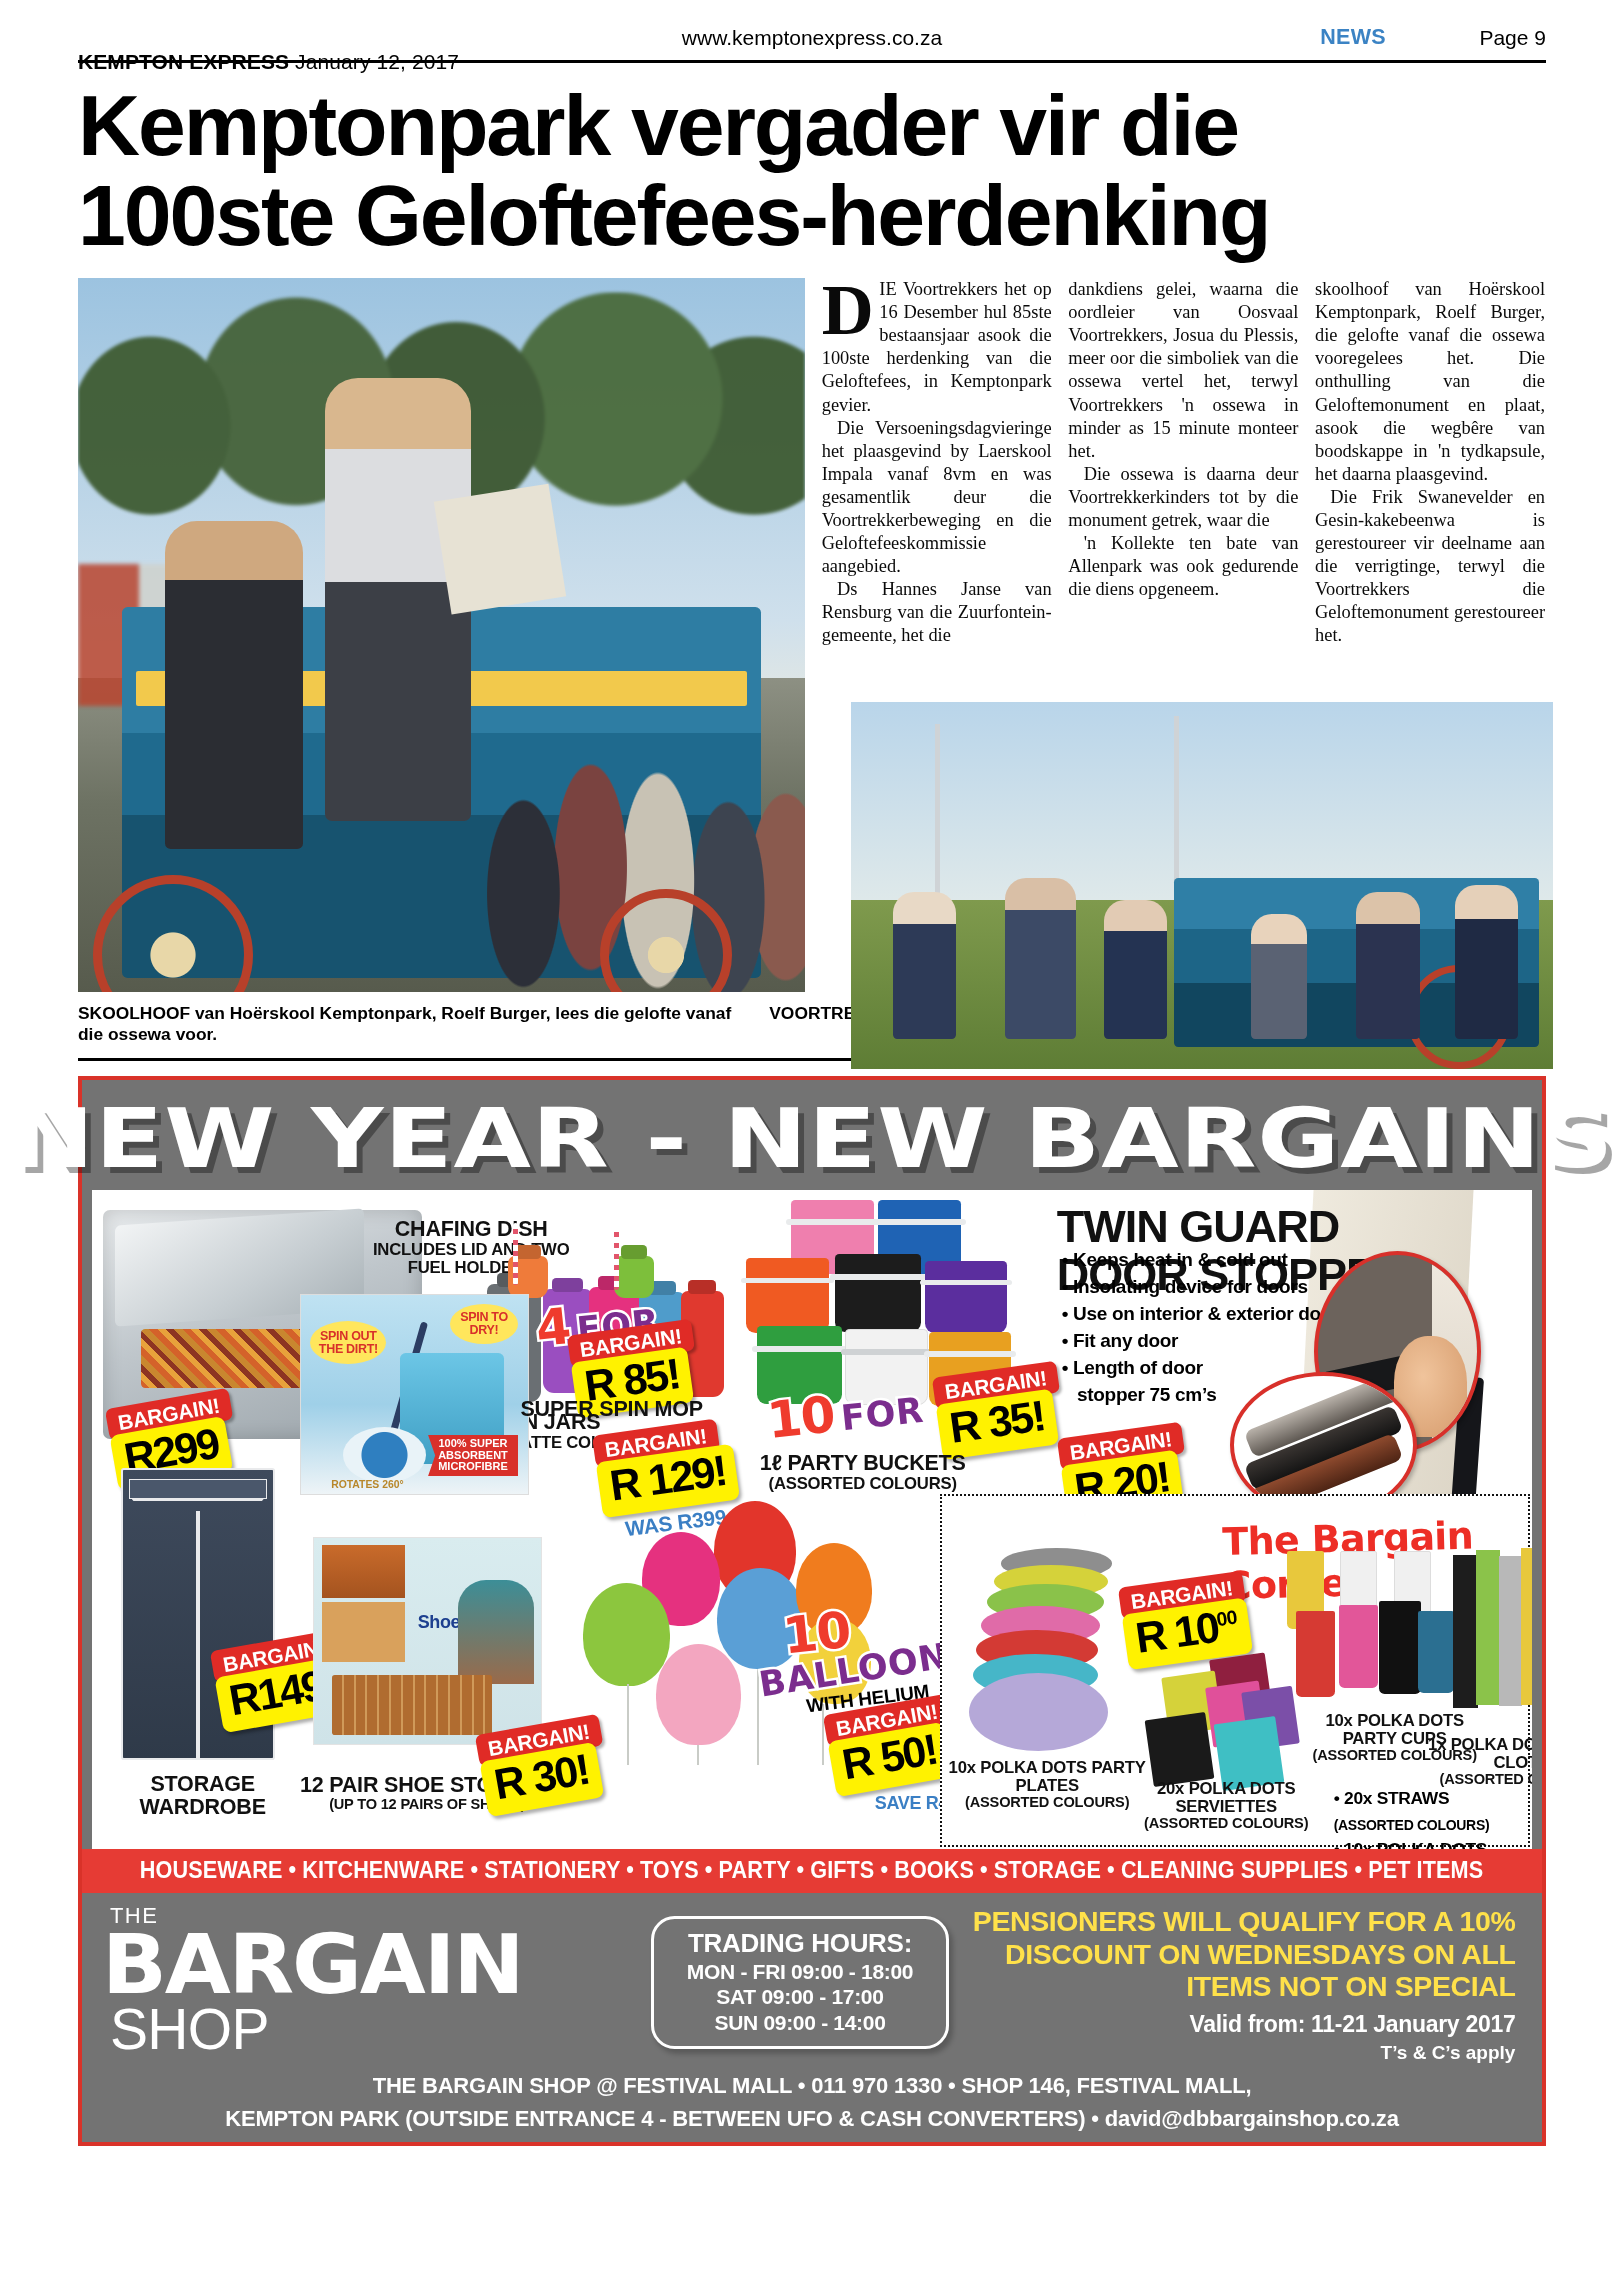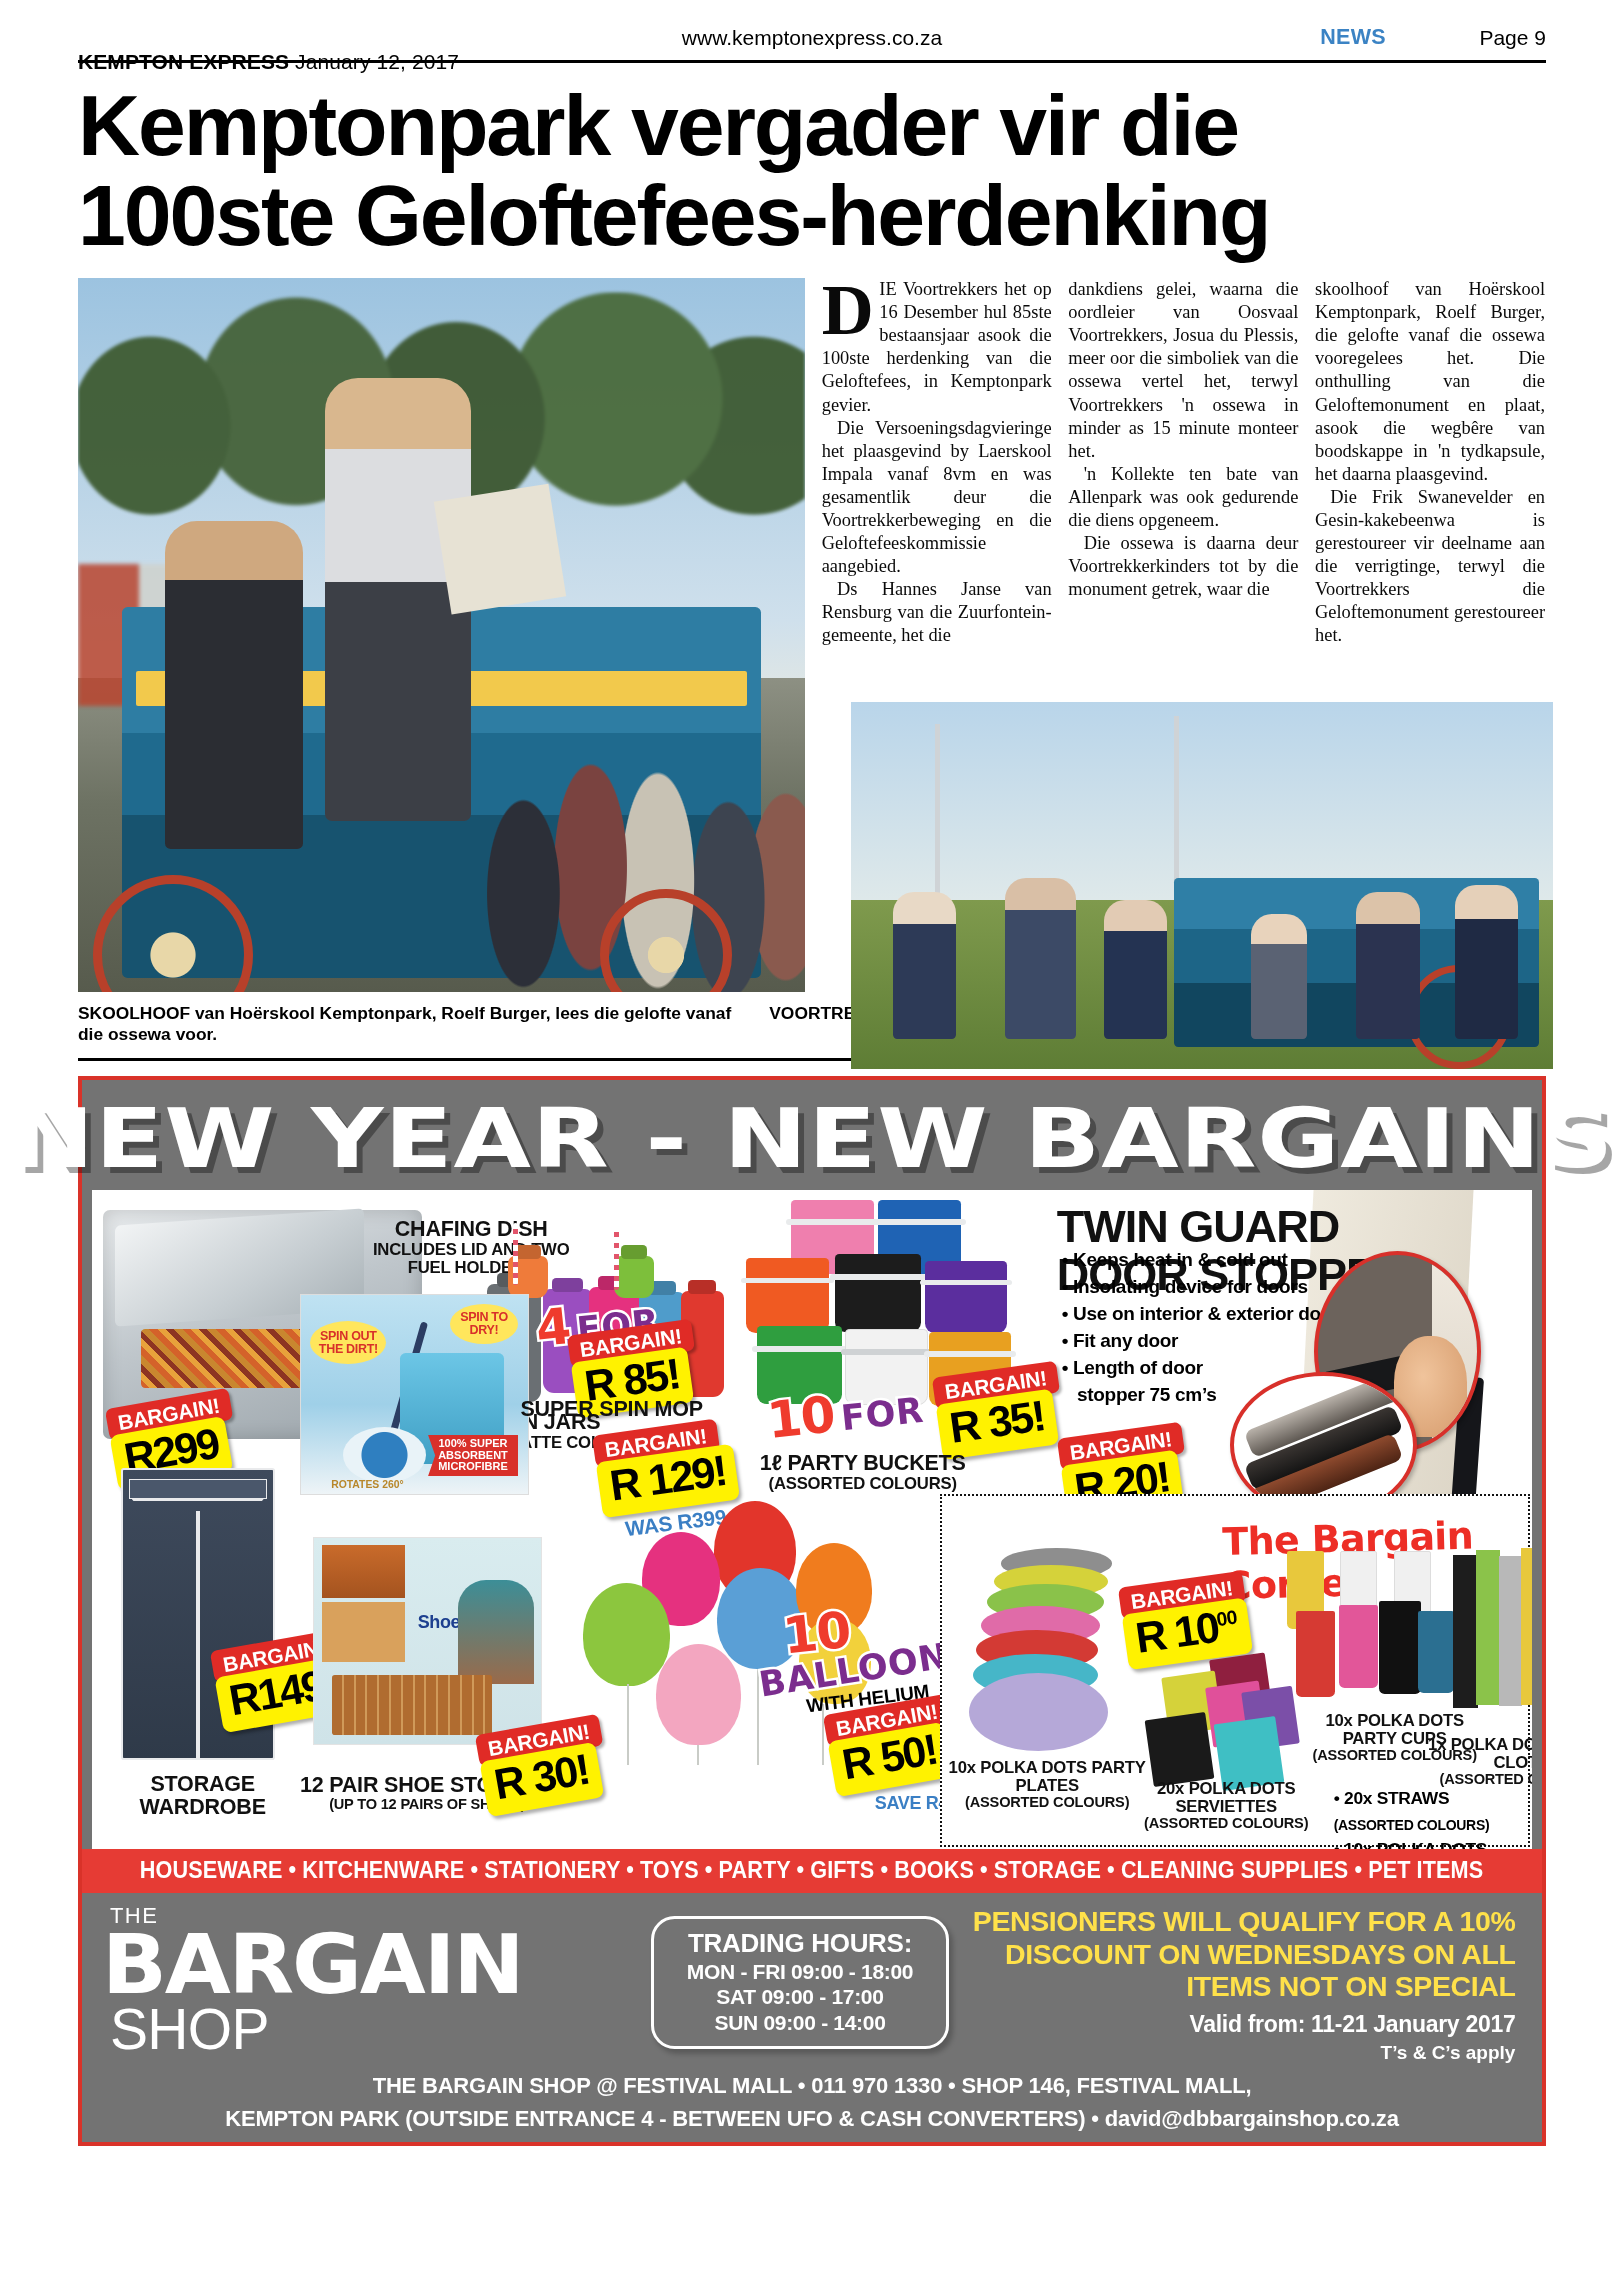--- a/index.html
+++ b/index.html
@@ -314,22 +314,22 @@
     </div>
 
     <div class="text-col">
       <div class="col">
         <p class="dropcap">DIE Voortrekkers het op 16 Desember hul 85ste bestaansjaar asook die 100ste herdenking van die Geloftefees, in Kemptonpark gevier.</p>
         <p>Die Versoeningsdagvieringe het plaasgevind by Laerskool Impala vanaf 8vm en was gesamentlik deur die Voortrekkerbeweging en die Geloftefeeskommissie aangebied.</p>
         <p>Ds Hannes Janse van Rensburg van die Zuurfontein-gemeente, het die</p>
       </div>
       <div class="col">
         <p>dankdiens gelei, waarna die oordleier van Oosvaal Voortrekkers, Josua du Plessis, meer oor die simboliek van die ossewa vertel het, terwyl Voortrekkers 'n ossewa in minder as 15 minute monteer het.</p>
+        <p>Die ossewa is daarna deur Voortrekkerkinders tot by die monument getrek, waar die</p>
         <p>'n Kollekte ten bate van Allenpark was ook gedurende die diens opgeneem.</p>
-        <p>Die ossewa is daarna deur Voortrekkerkinders tot by die monument getrek, waar die</p>
       </div>
       <div class="col">
         <p>skoolhoof van Hoërskool Kemptonpark, Roelf Burger, die gelofte vanaf die ossewa vooregelees het. Die onthulling van die Geloftemonument en plaat, asook die wegbêre van boodskappe in 'n tydkapsule, het daarna plaasgevind.</p>
         <p>Die Frik Swanevelder en Gesin-kakebeenwa is gerestoureer vir deelname aan die verrigtinge, terwyl die Voortrekkers die Geloftemonument gerestoureer het.</p>
       </div>
     </div>
   </div>
 
   <div style="position:absolute; left:851px; top:696px;">
     <div class="ph photo-b">

